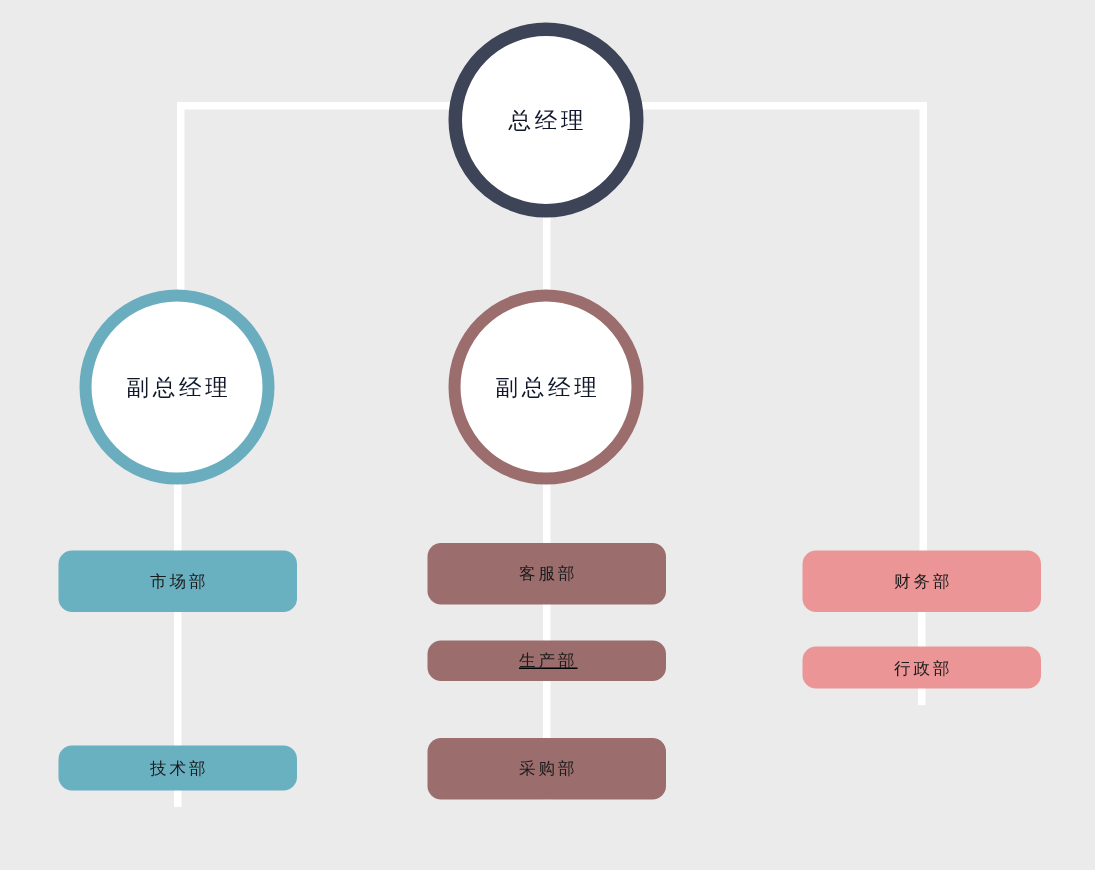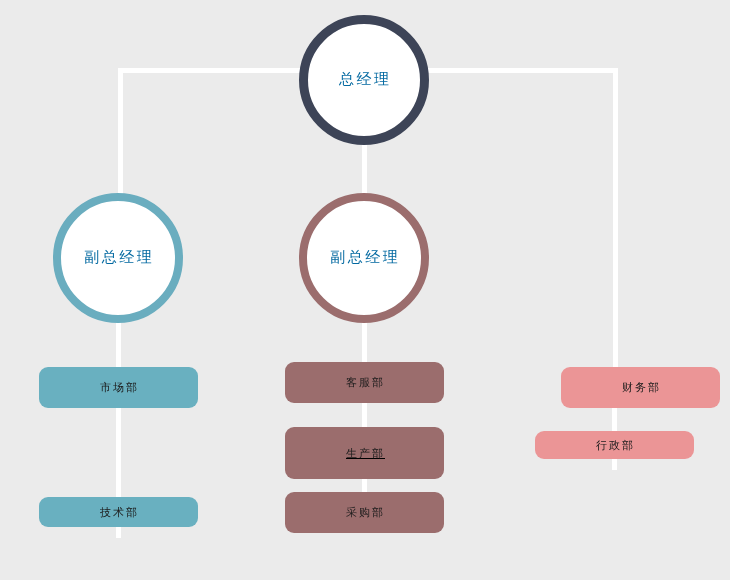--- a/index.html
+++ b/index.html
@@ -36,24 +36,23 @@
     background: #ffffff;
     display: flex;
     align-items: center;
     justify-content: center;
     z-index: 3;
   }
   .circle-label {
     font-size: 15px;
     letter-spacing: 2.5px;
     text-indent: 2.5px;
-    color: #0369a1;
+    color: #0f172a;
     white-space: nowrap;
     line-height: 1;
-    font-family: Liberation Mono, monospace;
   }
 
   .circle-top {
     left: 299px;
     top: 15px;
     width: 130px;
     height: 130px;
     border: 9px solid #3d4457;
   }
   .circle-left {
@@ -127,27 +126,27 @@
   <div class="dept-box col-teal" style="left:39px; top:367px; width:159px; height:41px;">
     <span class="dept-label">市场部</span>
   </div>
   <div class="dept-box col-teal" style="left:39px; top:497px; width:159px; height:30px;">
     <span class="dept-label">技术部</span>
   </div>
 
   <div class="dept-box col-maroon" style="left:285px; top:362px; width:159px; height:41px;">
     <span class="dept-label">客服部</span>
   </div>
-  <div class="dept-box col-maroon" style="left:285px; top:427px; width:159px; height:52px;text-decoration:underline;">
+  <div class="dept-box col-maroon" style="left:285px; top:427px; width:159px; height:27px;text-decoration:underline;">
     <span class="dept-label">生产部</span>
   </div>
   <div class="dept-box col-maroon" style="left:285px; top:492px; width:159px; height:41px;">
     <span class="dept-label">采购部</span>
   </div>
 
-  <div class="dept-box col-pink" style="left:535px; top:367px; width:159px; height:41px;margin-left:26px;">
+  <div class="dept-box col-pink" style="left:535px; top:367px; width:159px; height:41px;">
     <span class="dept-label">财务部</span>
   </div>
   <div class="dept-box col-pink" style="left:535px; top:431px; width:159px; height:28px;">
     <span class="dept-label">行政部</span>
   </div>
 
 </div>
 
 </body></html>

